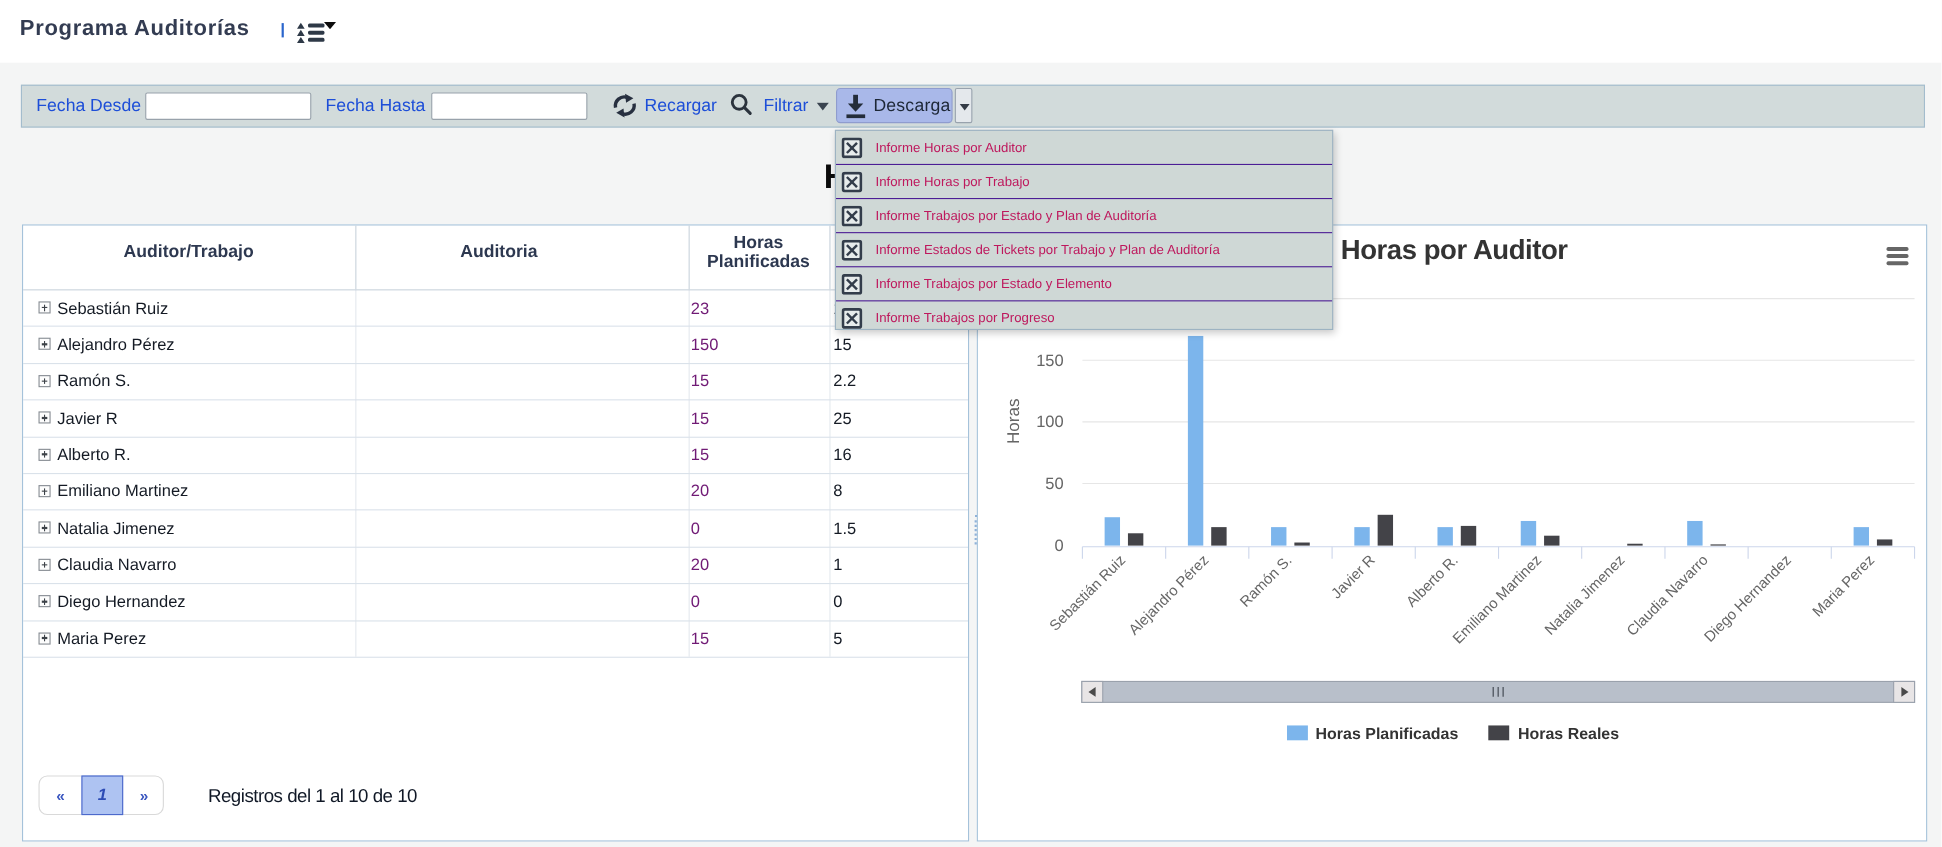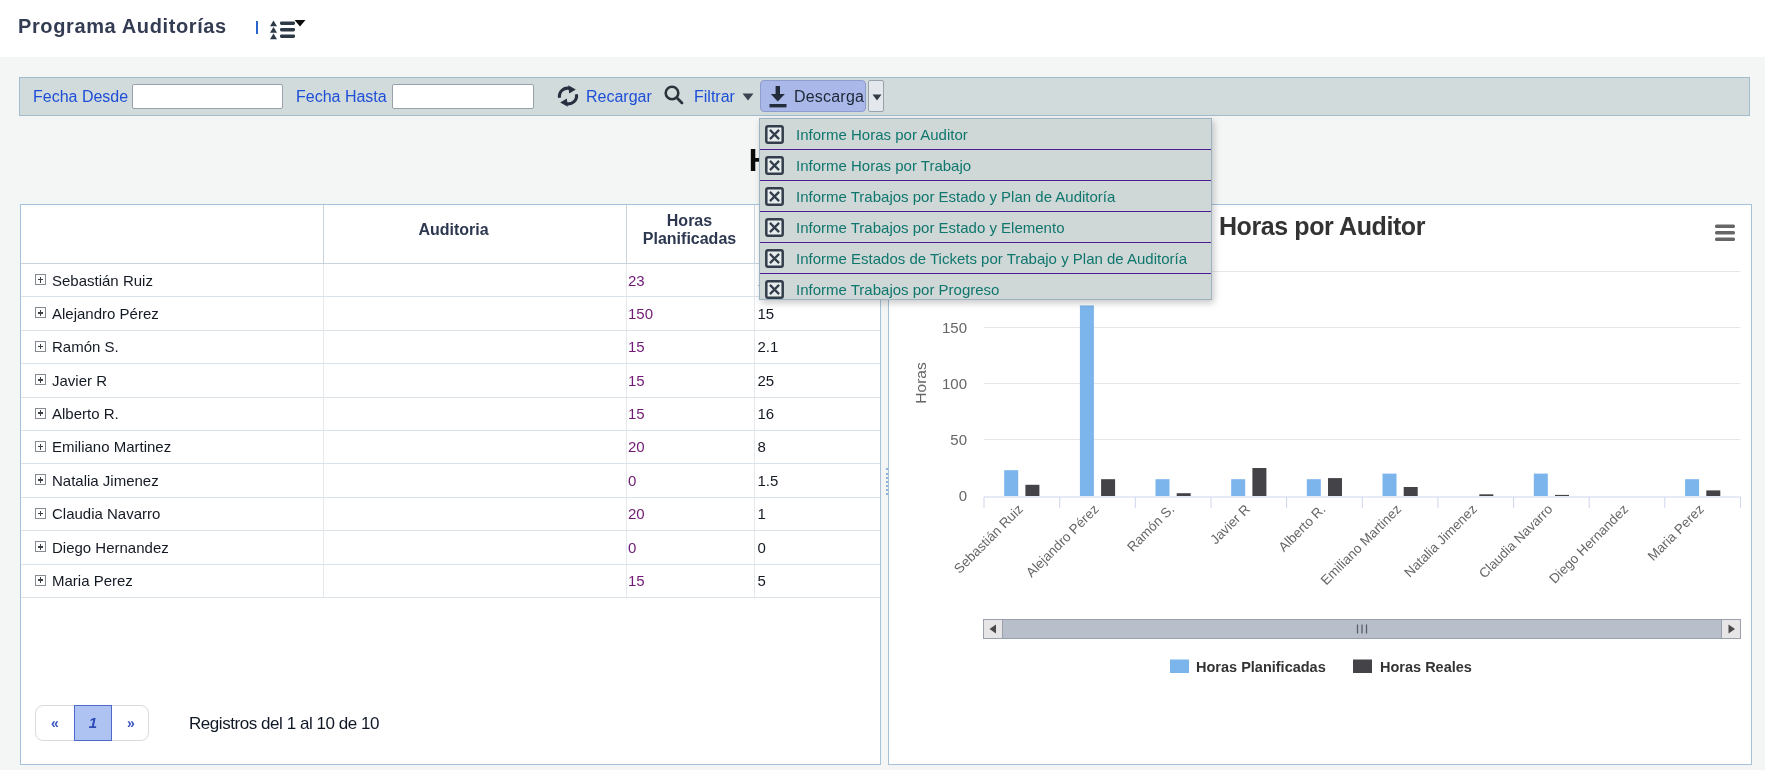--- a/index.html
+++ b/index.html
@@ -35,21 +35,21 @@
   .plus:after{content:"";position:absolute;left:3.7px;top:1.8px;width:1.6px;height:5.8px;background:#3c4248;}
   
   #pgwrap{left:14px;top:500px;width:114px;height:36px;background:#fff;border:1px solid #d9d9d9;box-sizing:border-box;border-radius:8px;}
   #pgmid{position:absolute;left:38px;top:-1px;width:38px;height:36px;background:#aec3f2;border:1px solid #4c69cb;box-sizing:border-box;text-align:center;font-size:15px;font-weight:bold;font-style:italic;color:#2c4bb5;line-height:34px;}
   .pgarr{position:absolute;top:0;width:38px;text-align:center;font-size:14px;font-weight:bold;color:#3a56c0;line-height:34px;}
   #registros{left:168px;top:509px;font-size:17px;letter-spacing:-0.45px;color:#101826;}
   
   #dropdown{left:759px;top:118px;width:453px;height:182px;background:#cfd8d6;border:1px solid #9db3c2;box-sizing:border-box;box-shadow:2px 3px 7px rgba(0,0,0,0.22);z-index:30;}
   .ditem{position:relative;height:30px;}
   .ditem + .ditem{border-top:1px solid #4c1d95;text-align:right;}
-  .ditem .dtext{position:absolute;left:36px;top:50%;transform:translateY(-50%);font-size:15px;color:#0f766e;white-space:nowrap;}
+  .ditem .dtext{position:absolute;left:36px;top:50%;transform:translateY(-50%);font-size:12px;color:#be185d;white-space:nowrap;}
   .dicon{position:absolute;left:5px;top:50%;margin-top:-9.5px;width:19px;height:19px;}
 </style>
 </head>
 <body>
 <div id="stage">
   <div class="abs" id="graybg"></div>
   <div class="abs" id="apptitle">Programa Auditorías</div>
   <div class="abs" id="sep"></div>
   <svg class="abs" style="left:268px;top:18px" width="40" height="22" viewBox="0 0 40 22">
     <g fill="#2e3947">
@@ -101,41 +101,42 @@
 
   <div class="abs" id="heading">Horas por Auditor</div>
 
   <div class="abs" id="lpanel">
     <div class="abs hv" style="left:302px"></div>
     <div class="abs hv" style="left:605px"></div>
     <div class="abs hv" style="left:732.5px"></div>
     <div class="abs bv" style="left:302px"></div>
     <div class="abs bv" style="left:605px"></div>
     <div class="abs bv" style="left:732.5px"></div>
+    <div class="abs th" style="left:0;width:301px;padding-top:16px;box-sizing:border-box;">Auditor/Trabajo</div>
     <div class="abs th" style="left:302px;width:261px;padding-top:16px;box-sizing:border-box;">Auditoria</div>
     <div class="abs th" style="left:605px;width:127px;padding-top:7px;box-sizing:border-box;">Horas<br>Planificadas</div>
     <div class="abs th" style="left:733px;width:126px;padding-top:7px;box-sizing:border-box;">Horas<br>Reales</div>
     <div class="abs" id="tbody" style="left:0;top:58px;width:859px;border-top:1px solid #c9d3dc;">
         <div class="row" style="position:relative">
           <span class="plus"></span>
           <span class="rname">Sebastián Ruiz</span>
           <span class="v3">23</span>
           <span class="v4">10</span>
         </div>
         <div class="row" style="position:relative">
           <span class="plus"></span>
           <span class="rname">Alejandro Pérez</span>
           <span class="v3">150</span>
           <span class="v4">15</span>
         </div>
         <div class="row" style="position:relative">
           <span class="plus"></span>
           <span class="rname">Ramón S.</span>
           <span class="v3">15</span>
-          <span class="v4">2.1</span>
+          <span class="v4">2.2</span>
         </div>
         <div class="row" style="position:relative">
           <span class="plus"></span>
           <span class="rname">Javier R</span>
           <span class="v3">15</span>
           <span class="v4">25</span>
         </div>
         <div class="row" style="position:relative">
           <span class="plus"></span>
           <span class="rname">Alberto R.</span>
@@ -289,29 +290,29 @@
           <line x1="14.1" y1="4.9" x2="4.9" y2="14.1" stroke="#333d4b" stroke-width="2.2"></line>
         </svg>
         <span class="dtext">Informe Trabajos por Estado y Plan de Auditoría</span>
       </div>
       <div class="ditem">
         <svg class="dicon" viewBox="0 0 19 19">
           <rect x="1.3" y="1.3" width="16.4" height="16.4" rx="1.8" stroke="#333d4b" stroke-width="2.5" fill="#e7ecec"></rect>
           <line x1="4.9" y1="4.9" x2="14.1" y2="14.1" stroke="#333d4b" stroke-width="2.2"></line>
           <line x1="14.1" y1="4.9" x2="4.9" y2="14.1" stroke="#333d4b" stroke-width="2.2"></line>
         </svg>
+        <span class="dtext">Informe Estados de Tickets por Trabajo y Plan de Auditoría</span>
+      </div>
+      <div class="ditem">
+        <svg class="dicon" viewBox="0 0 19 19">
+          <rect x="1.3" y="1.3" width="16.4" height="16.4" rx="1.8" stroke="#333d4b" stroke-width="2.5" fill="#e7ecec"></rect>
+          <line x1="4.9" y1="4.9" x2="14.1" y2="14.1" stroke="#333d4b" stroke-width="2.2"></line>
+          <line x1="14.1" y1="4.9" x2="4.9" y2="14.1" stroke="#333d4b" stroke-width="2.2"></line>
+        </svg>
         <span class="dtext">Informe Trabajos por Estado y Elemento</span>
-      </div>
-      <div class="ditem">
-        <svg class="dicon" viewBox="0 0 19 19">
-          <rect x="1.3" y="1.3" width="16.4" height="16.4" rx="1.8" stroke="#333d4b" stroke-width="2.5" fill="#e7ecec"></rect>
-          <line x1="4.9" y1="4.9" x2="14.1" y2="14.1" stroke="#333d4b" stroke-width="2.2"></line>
-          <line x1="14.1" y1="4.9" x2="4.9" y2="14.1" stroke="#333d4b" stroke-width="2.2"></line>
-        </svg>
-        <span class="dtext">Informe Estados de Tickets por Trabajo y Plan de Auditoría</span>
       </div>
       <div class="ditem">
         <svg class="dicon" viewBox="0 0 19 19">
           <rect x="1.3" y="1.3" width="16.4" height="16.4" rx="1.8" stroke="#333d4b" stroke-width="2.5" fill="#e7ecec"></rect>
           <line x1="4.9" y1="4.9" x2="14.1" y2="14.1" stroke="#333d4b" stroke-width="2.2"></line>
           <line x1="14.1" y1="4.9" x2="4.9" y2="14.1" stroke="#333d4b" stroke-width="2.2"></line>
         </svg>
         <span class="dtext">Informe Trabajos por Progreso</span>
       </div>
     </div>

